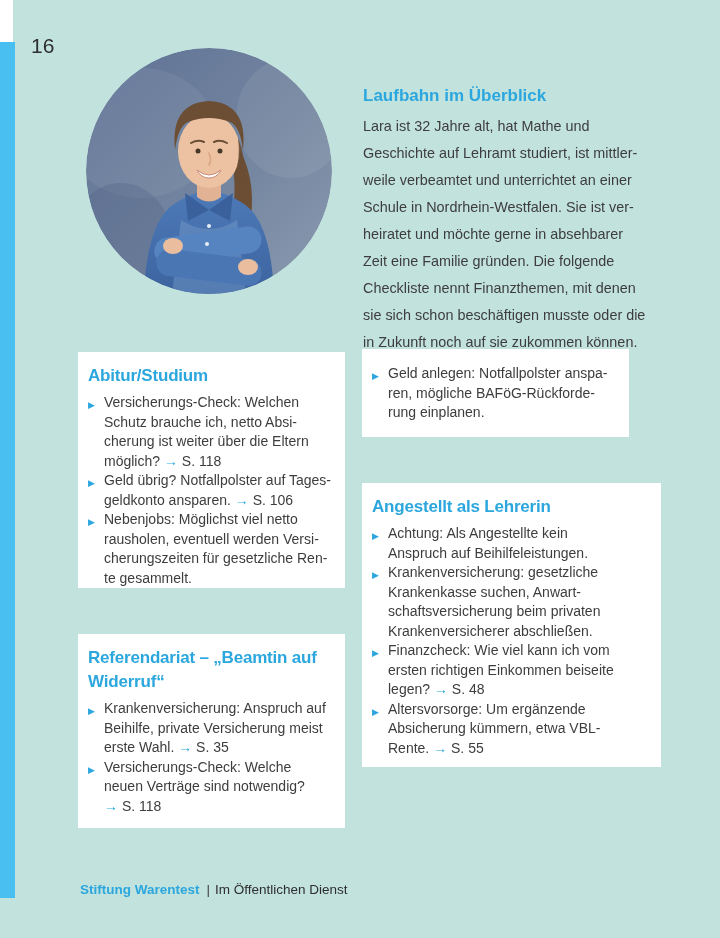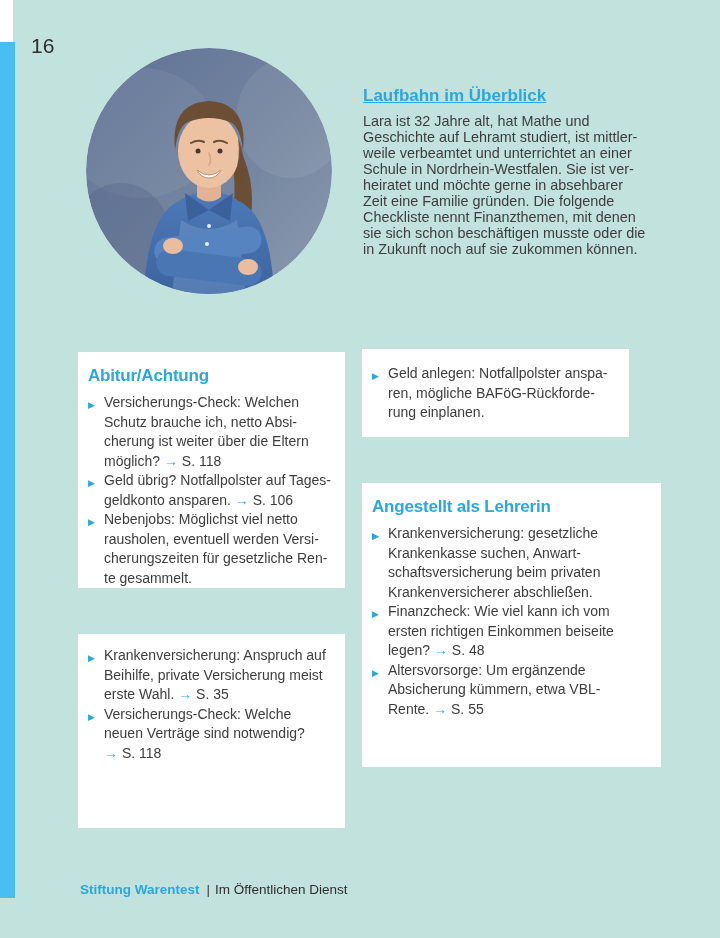--- a/index.html
+++ b/index.html
@@ -10,22 +10,22 @@
     -webkit-font-smoothing:antialiased;
   }
   .page-bg{position:absolute;inset:0;background:#c2e2de;}
   .corner-white{position:absolute;left:0;top:0;width:13px;height:42px;background:#ffffff;}
   .accent-bar{position:absolute;left:0;top:42px;width:15px;height:856px;background:#48bff0;}
   .page-number{position:absolute;left:31px;top:34px;font-size:21px;color:#2e2e2e;}
   .portrait{position:absolute;left:86px;top:48px;width:246px;height:246px;border-radius:50%;overflow:hidden;}
   .portrait svg{display:block;}
 
   .intro{position:absolute;left:363px;top:86px;width:300px;}
-  .intro-heading{font-size:17px;font-weight:bold;color:#2ba7de;margin:0 0 7px 0;text-decoration:underline;}
-  .intro-body{font-size:14.4px;line-height:16px;color:#3d3d3d;white-space:pre-line;}
+  .intro-heading{font-size:17px;font-weight:bold;color:#2ba7de;margin:0 0 7px 0;}
+  .intro-body{font-size:14.4px;line-height:27px;color:#3d3d3d;white-space:pre-line;}
 
   .box{position:absolute;background:#ffffff;box-sizing:border-box;padding:12px 4px 0 10px;}
   .box-a{left:78px;top:352px;width:267px;height:236px;}
   .box-b{left:362px;top:349px;width:267px;height:88px;padding-top:15px;}
   .box-c{left:362px;top:483px;width:299px;height:284px;}
   .box-d{left:78px;top:634px;width:267px;height:194px;}
   .box-heading{font-size:17px;font-weight:bold;color:#2ba7de;line-height:24px;margin:0 0 5px 0;white-space:pre-line;letter-spacing:-0.2px;}
   ul.checklist{list-style:none;margin:0;padding:0;}
   li.checklist-item{position:relative;padding-left:16px;font-size:14px;line-height:19.5px;color:#3d3d3d;}
   .bullet{position:absolute;left:0;top:3px;font-size:9px;color:#2ba7de;}
@@ -99,21 +99,21 @@
 weile verbeamtet und unterrichtet an einer
 Schule in Nordrhein-Westfalen. Sie ist ver-
 heiratet und möchte gerne in absehbarer
 Zeit eine Familie gründen. Die folgende
 Checkliste nennt Finanzthemen, mit denen
 sie sich schon beschäftigen musste oder die
 in Zukunft noch auf sie zukommen können.</div>
 </div>
 
 <div class="box box-a">
-  <h3 class="box-heading">Abitur/Achtung</h3>
+  <h3 class="box-heading">Abitur/Studium</h3>
   <ul class="checklist">
 
       <li class="checklist-item"><span class="bullet">▶</span><span class="js-text">Versicherungs-Check: Welchen
 Schutz brauche ich, netto Absi-
 cherung ist weiter über die Eltern
 möglich?</span><span class="js-refwrap"> <span class="js-arrow arrow">→</span> <span class="js-ref pageref">S. 118</span></span></li>
 
       <li class="checklist-item"><span class="bullet">▶</span><span class="js-text">Geld übrig? Notfallpolster auf Tages-
 geldkonto ansparen.</span><span class="js-refwrap"> <span class="js-arrow arrow">→</span> <span class="js-ref pageref">S. 106</span></span></li>
 
@@ -130,38 +130,41 @@
       <li class="checklist-item"><span class="bullet">▶</span><span class="js-text">Geld anlegen: Notfallpolster anspa-
 ren, mögliche BAFöG-Rückforde-
 rung einplanen.</span></li>
     </ul>
 </div>
 
 <div class="box box-c">
   <h3 class="box-heading">Angestellt als Lehrerin</h3>
   <ul class="checklist">
 
-      <li class="checklist-item"><span class="bullet">▶</span></li>
+      <li class="checklist-item"><span class="bullet">▶</span><span class="js-text">Achtung: Als Angestellte kein
+Anspruch auf Beihilfeleistungen.</span></li>
 
       <li class="checklist-item"><span class="bullet">▶</span><span class="js-text">Krankenversicherung: gesetzliche
 Krankenkasse suchen, Anwart-
 schaftsversicherung beim privaten
 Krankenversicherer abschließen.</span></li>
 
       <li class="checklist-item"><span class="bullet">▶</span><span class="js-text">Finanzcheck: Wie viel kann ich vom
 ersten richtigen Einkommen beiseite
 legen?</span><span class="js-refwrap"> <span class="js-arrow arrow">→</span> <span class="js-ref pageref">S. 48</span></span></li>
 
       <li class="checklist-item"><span class="bullet">▶</span><span class="js-text">Altersvorsorge: Um ergänzende
 Absicherung kümmern, etwa VBL-
 Rente.</span><span class="js-refwrap"> <span class="js-arrow arrow">→</span> <span class="js-ref pageref">S. 55</span></span></li>
     </ul>
 </div>
 
 <div class="box box-d">
+  <h3 class="box-heading">Referendariat – „Beamtin auf
+Widerruf“</h3>
   <ul class="checklist">
 
       <li class="checklist-item"><span class="bullet">▶</span><span class="js-text">Krankenversicherung: Anspruch auf
 Beihilfe, private Versicherung meist
 erste Wahl.</span><span class="js-refwrap"> <span class="js-arrow arrow">→</span> <span class="js-ref pageref">S. 35</span></span></li>
 
       <li class="checklist-item"><span class="bullet">▶</span><span class="js-text">Versicherungs-Check: Welche
 neuen Verträge sind notwendig?</span><span class="js-refwrap"><br> <span class="js-arrow arrow">→</span> <span class="js-ref pageref">S. 118</span></span></li>
     </ul>
 </div>

